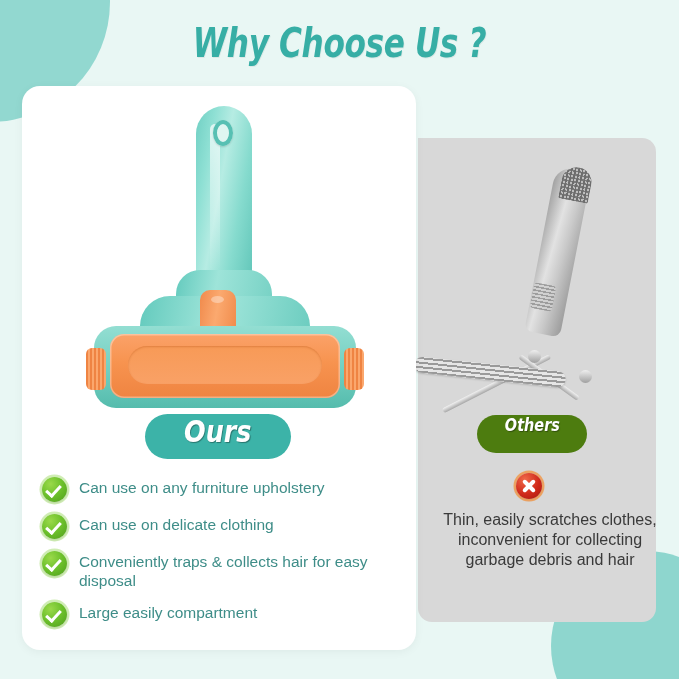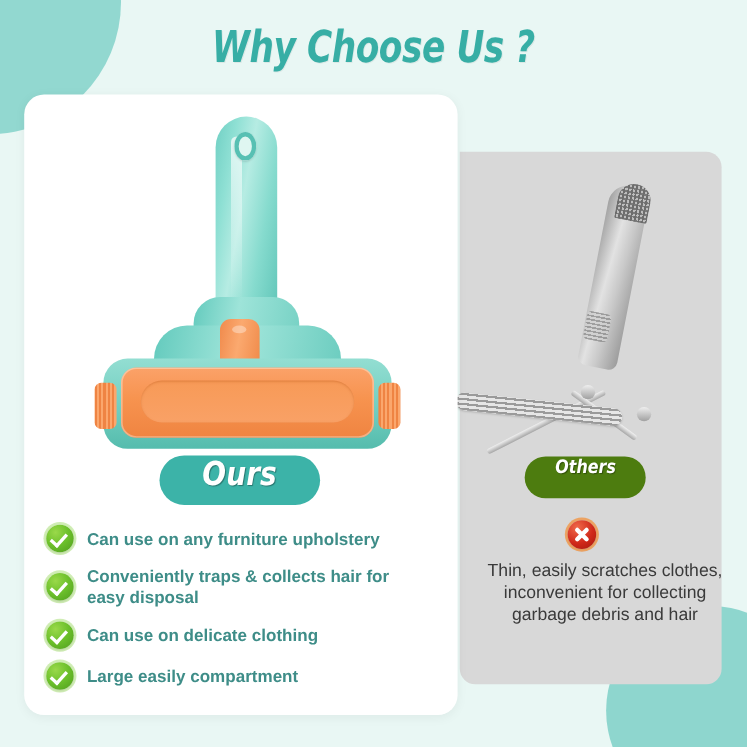--- a/index.html
+++ b/index.html
@@ -179,21 +179,21 @@
     left:477px;top:415px;width:110px;height:38px;
     background:#4d7c0f;border-radius:19px;font-size:17px;font-style:italic;
   }
   .badge span{transform:scaleX(0.85);display:inline-block;}
 
   
   .bullets{
     position:absolute;left:42px;top:476px;width:340px;
   }
   .bullet{
-    display:flex;align-items:center;margin-bottom:11px;font-weight:bold;
+    display:flex;align-items:flex-start;margin-bottom:11px;
   }
   .check{
     flex:0 0 auto;width:25px;height:25px;margin-right:12px;margin-top:1px;
     border-radius:50%;
     background:radial-gradient(circle at 34% 28%,#9ad94a 0%,#6cc02b 48%,#4f9d1d 100%);
     box-shadow:0 0 0 2.5px rgba(150,215,90,.45),0 1px 2px rgba(0,0,0,.18);
     position:relative;
   }
   .check:after{
     content:"";position:absolute;left:7px;top:5px;
@@ -271,25 +271,25 @@
     <span>Others</span>
   </div>
 
   <div class="bullets">
     <div class="bullet">
       <div class="check"></div>
       <div class="bullet-text">Can use on any furniture upholstery</div>
     </div>
     <div class="bullet">
       <div class="check"></div>
+      <div class="bullet-text">Can use on delicate clothing</div>
+    </div>
+    <div class="bullet">
+      <div class="check"></div>
       <div class="bullet-text">Conveniently traps &amp; collects hair for easy disposal</div>
-    </div>
-    <div class="bullet">
-      <div class="check"></div>
-      <div class="bullet-text">Can use on delicate clothing</div>
     </div>
     <div class="bullet">
       <div class="check"></div>
       <div class="bullet-text">Large easily compartment</div>
     </div>
   </div>
 
   <div class="x-icon"></div>
   <div class="others-text">Thin, easily scratches clothes, inconvenient for collecting garbage debris and hair</div>
 

